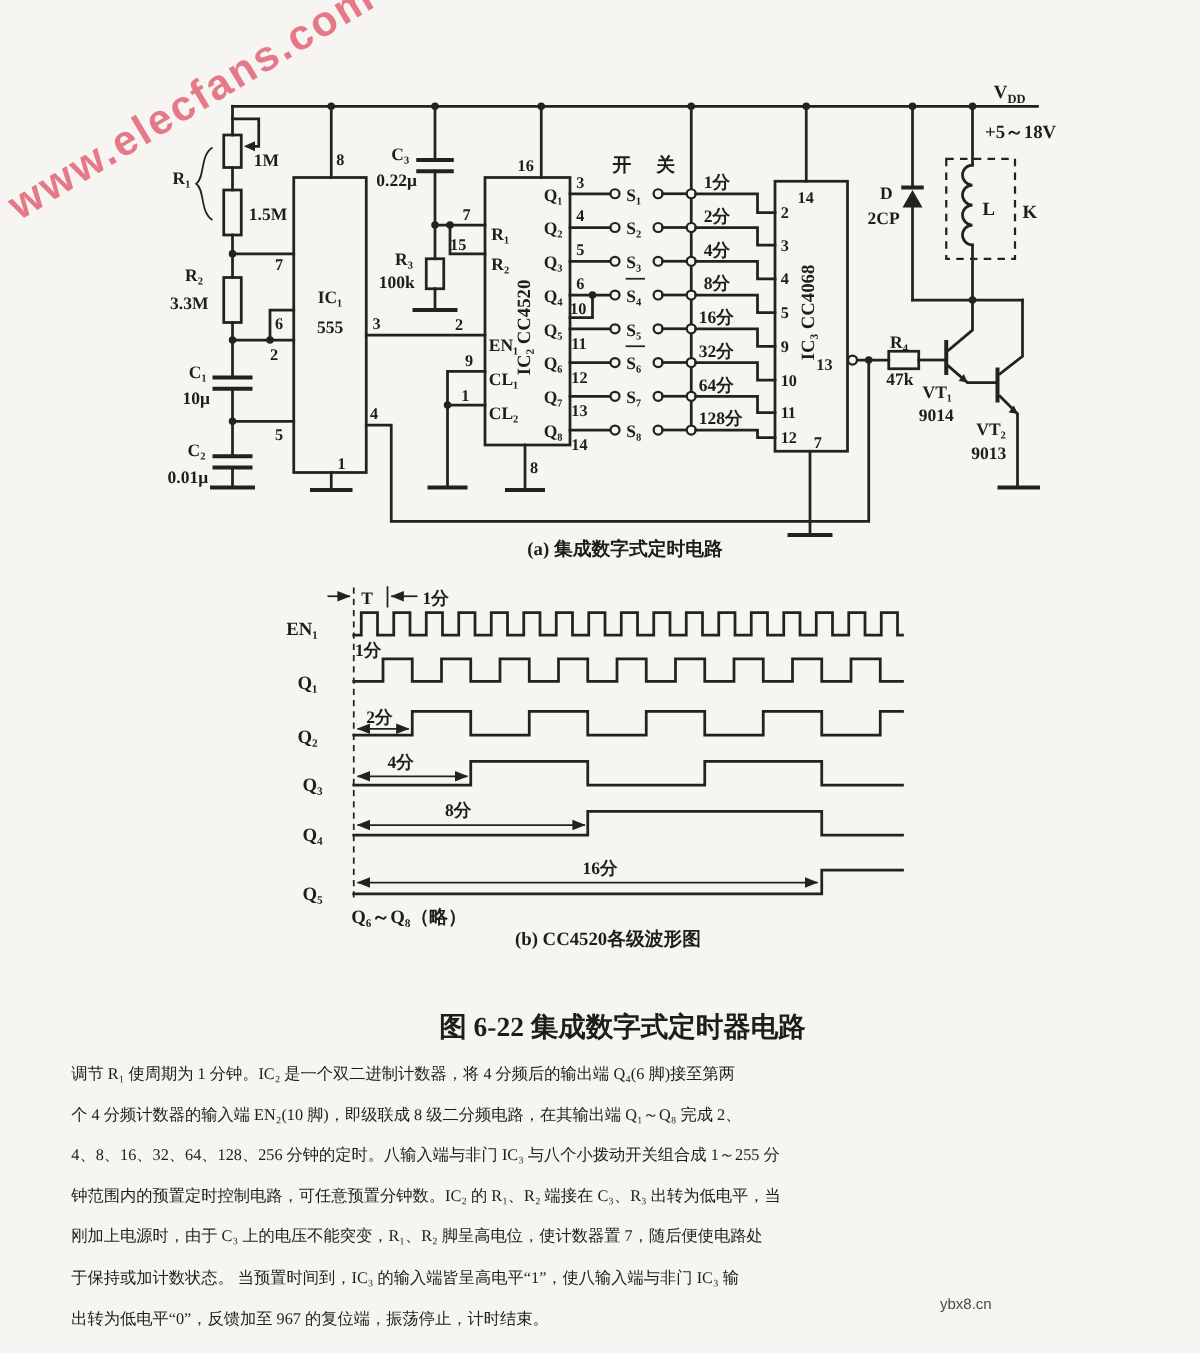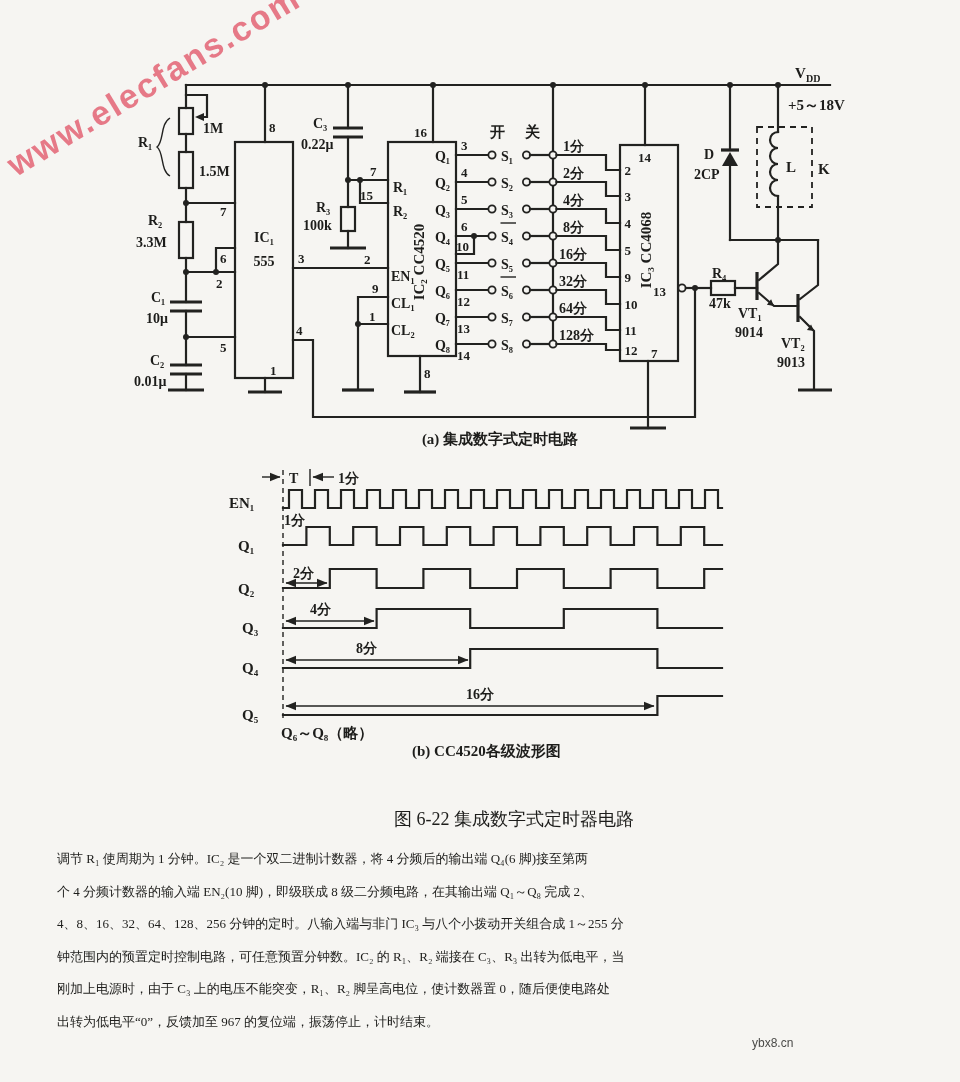--- a/index.html
+++ b/index.html
@@ -17,21 +17,21 @@
   .gnd{stroke:#222220;stroke-width:3.2;}
   .dot{fill:#222220;}
   .oc{fill:#f6f5f2;stroke:#222220;stroke-width:1.8;}
   .dash{fill:none;stroke:#222220;stroke-width:1.8;stroke-dasharray:6 5;}
   .lbl{font-size:14px;}
   .pin{font-size:13px;}
   .big{font-size:15px;}
   .cap{position:absolute;font-weight:bold;font-size:15px;text-align:right;}
   .cap-a{left:330px;top:430px;width:340px;text-align:center;}
   .cap-b{left:412px;top:742px;}
-  .figcap{left:50%;top:807px;transform:translateX(calc(-50% + 18px));font-size:18px;white-space:nowrap;position:absolute;font-weight:normal;margin-left:16px;}
+  .figcap{left:50%;top:807px;transform:translateX(calc(-50% + 18px));font-size:22px;white-space:nowrap;position:absolute;font-weight:bold;}
   .para{position:absolute;left:57px;top:843px;width:860px;font-size:13px;line-height:32.6px;}
   .para div{white-space:nowrap;}
 </style>
 </head>
 <body>
 
 <div class="page">
 
   <div class="wm-red">www.elecfans.com</div>
 
@@ -348,18 +348,19 @@
 
   <div class="cap cap-a">(a) 集成数字式定时电路</div>
   <div class="cap cap-b">(b) CC4520各级波形图</div>
   <div class="figcap">图 6-22  集成数字式定时器电路</div>
 
   <div class="para">
     <div>调节 R₁ 使周期为 1 分钟。IC₂ 是一个双二进制计数器，将 4 分频后的输出端 Q₄(6 脚)接至第两</div>
     <div>个 4 分频计数器的输入端 EN₂(10 脚)，即级联成 8 级二分频电路，在其输出端 Q₁～Q₈ 完成 2、</div>
     <div>4、8、16、32、64、128、256 分钟的定时。八输入端与非门 IC₃ 与八个小拨动开关组合成 1～255 分</div>
     <div>钟范围内的预置定时控制电路，可任意预置分钟数。IC₂ 的 R₁、R₂ 端接在 C₃、R₃ 出转为低电平，当</div>
-    <div>刚加上电源时，由于 C₃ 上的电压不能突变，R₁、R₂ 脚呈高电位，使计数器置 0，随后便使电路处</div>
+    <div>刚加上电源时，由于 C₃ 上的电压不能突变，R₁、R₂ 脚呈高电位，使计数器置 7，随后便使电路处</div>
+    <div>于保持或加计数状态。 当预置时间到，IC₃ 的输入端皆呈高电平“1”，使八输入端与非门 IC₃ 输</div>
     <div>出转为低电平“0”，反馈加至 967 的复位端，振荡停止，计时结束。</div>
   </div>
 
   <div class="wm-gray">ybx8.cn</div>
 </div>
 
 </body></html>

